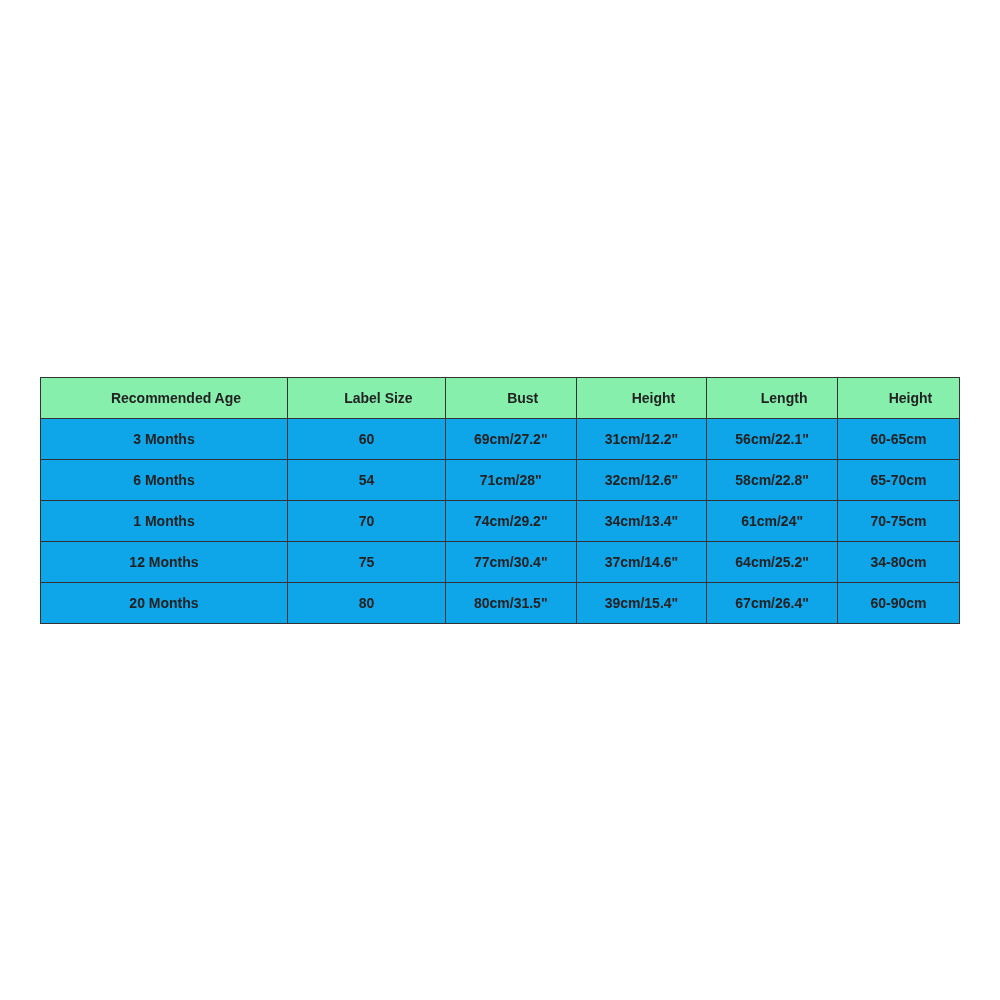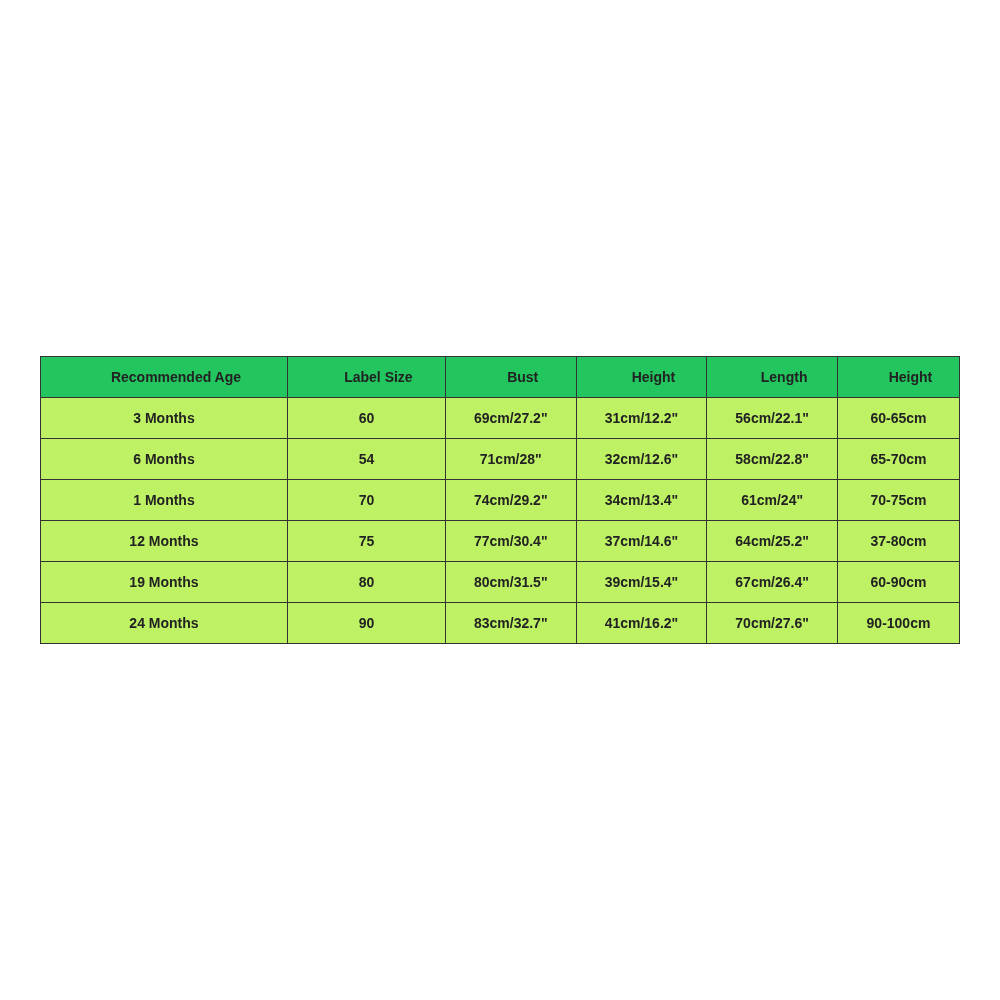--- a/index.html
+++ b/index.html
@@ -31,27 +31,27 @@
     th, td {
       border: 1px solid #333;
       padding: 12px 8px;
       text-align: center;
       font-size: 14px;
       color: #222;
     }
 
     thead th {
       font-weight: bold;
-      background-color: #22c55e;
+      background-color: #86efac;
       padding-left: 32px;
     }
 
     tbody td {
       font-weight: bold;
-      background-color: #bef264;
+      background-color: #0ea5e9;
     }
 
     tbody tr:nth-child(even) {
       background-color: #fafafa;
     }
   </style>
 </head>
 <body>
 
 <div class="table-container">
@@ -90,33 +90,25 @@
           <td>34cm/13.4"</td>
           <td>61cm/24"</td>
           <td>70-75cm</td>
         </tr>
         <tr>
           <td>12 Months</td>
           <td>75</td>
           <td>77cm/30.4"</td>
           <td>37cm/14.6"</td>
           <td>64cm/25.2"</td>
-          <td>37-80cm</td>
+          <td>34-80cm</td>
         </tr>
         <tr>
-          <td>19 Months</td>
+          <td>20 Months</td>
           <td>80</td>
           <td>80cm/31.5"</td>
           <td>39cm/15.4"</td>
           <td>67cm/26.4"</td>
           <td>60-90cm</td>
         </tr>
-        <tr>
-          <td>24 Months</td>
-          <td>90</td>
-          <td>83cm/32.7"</td>
-          <td>41cm/16.2"</td>
-          <td>70cm/27.6"</td>
-          <td>90-100cm</td>
-        </tr>
       </tbody>
   </table>
 </div>
 
 </body></html>

